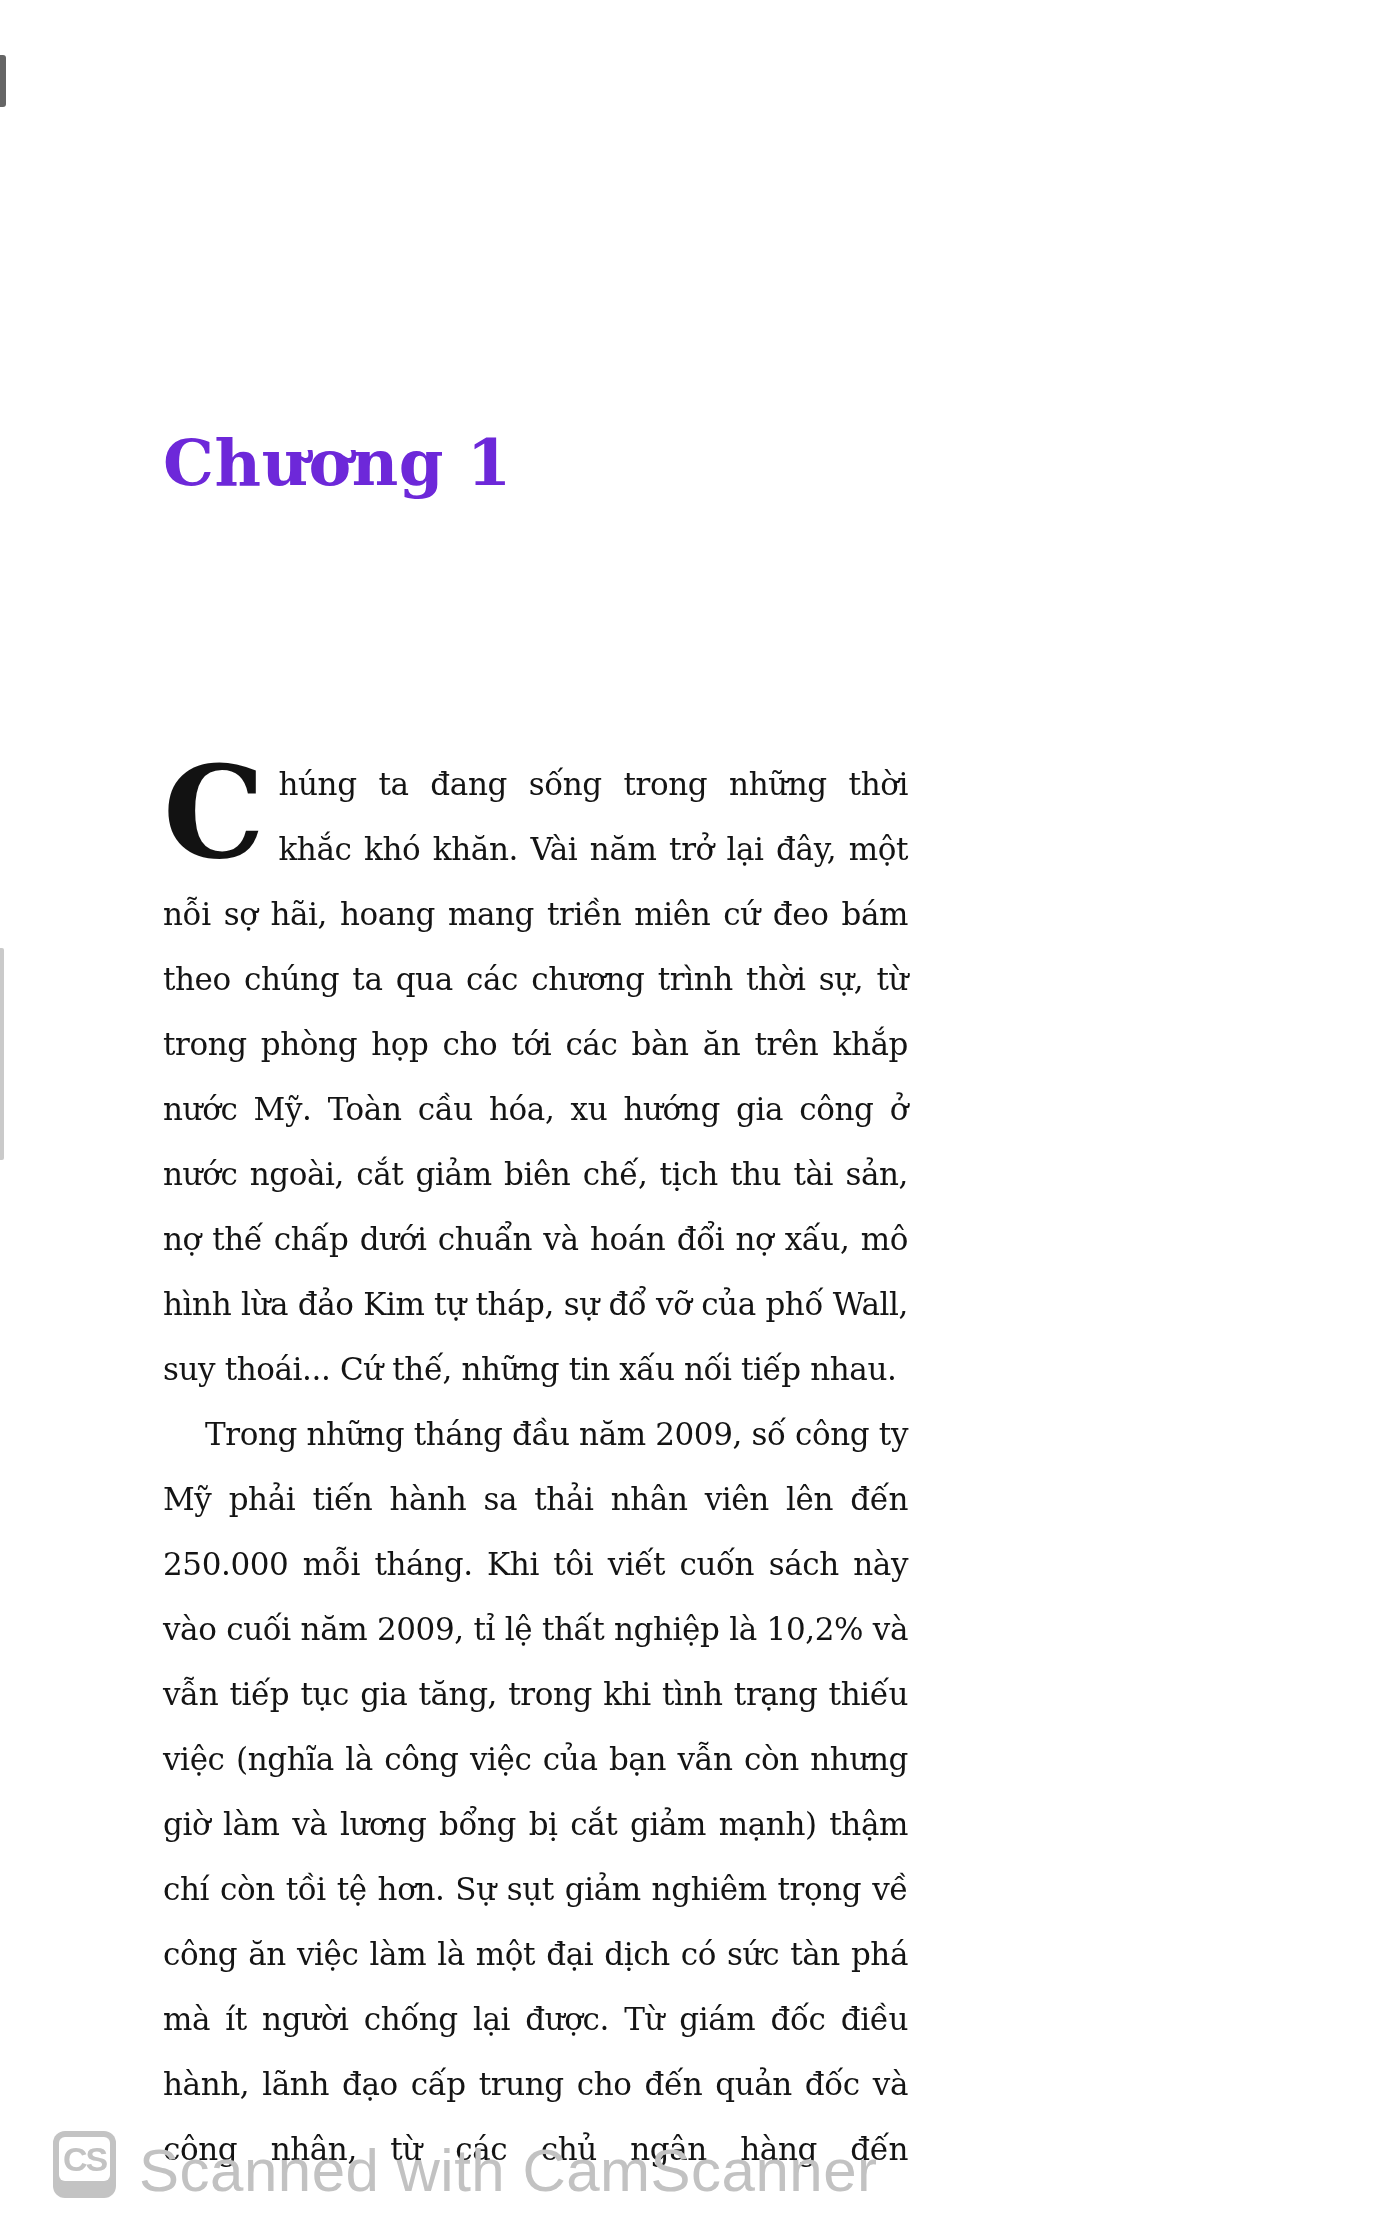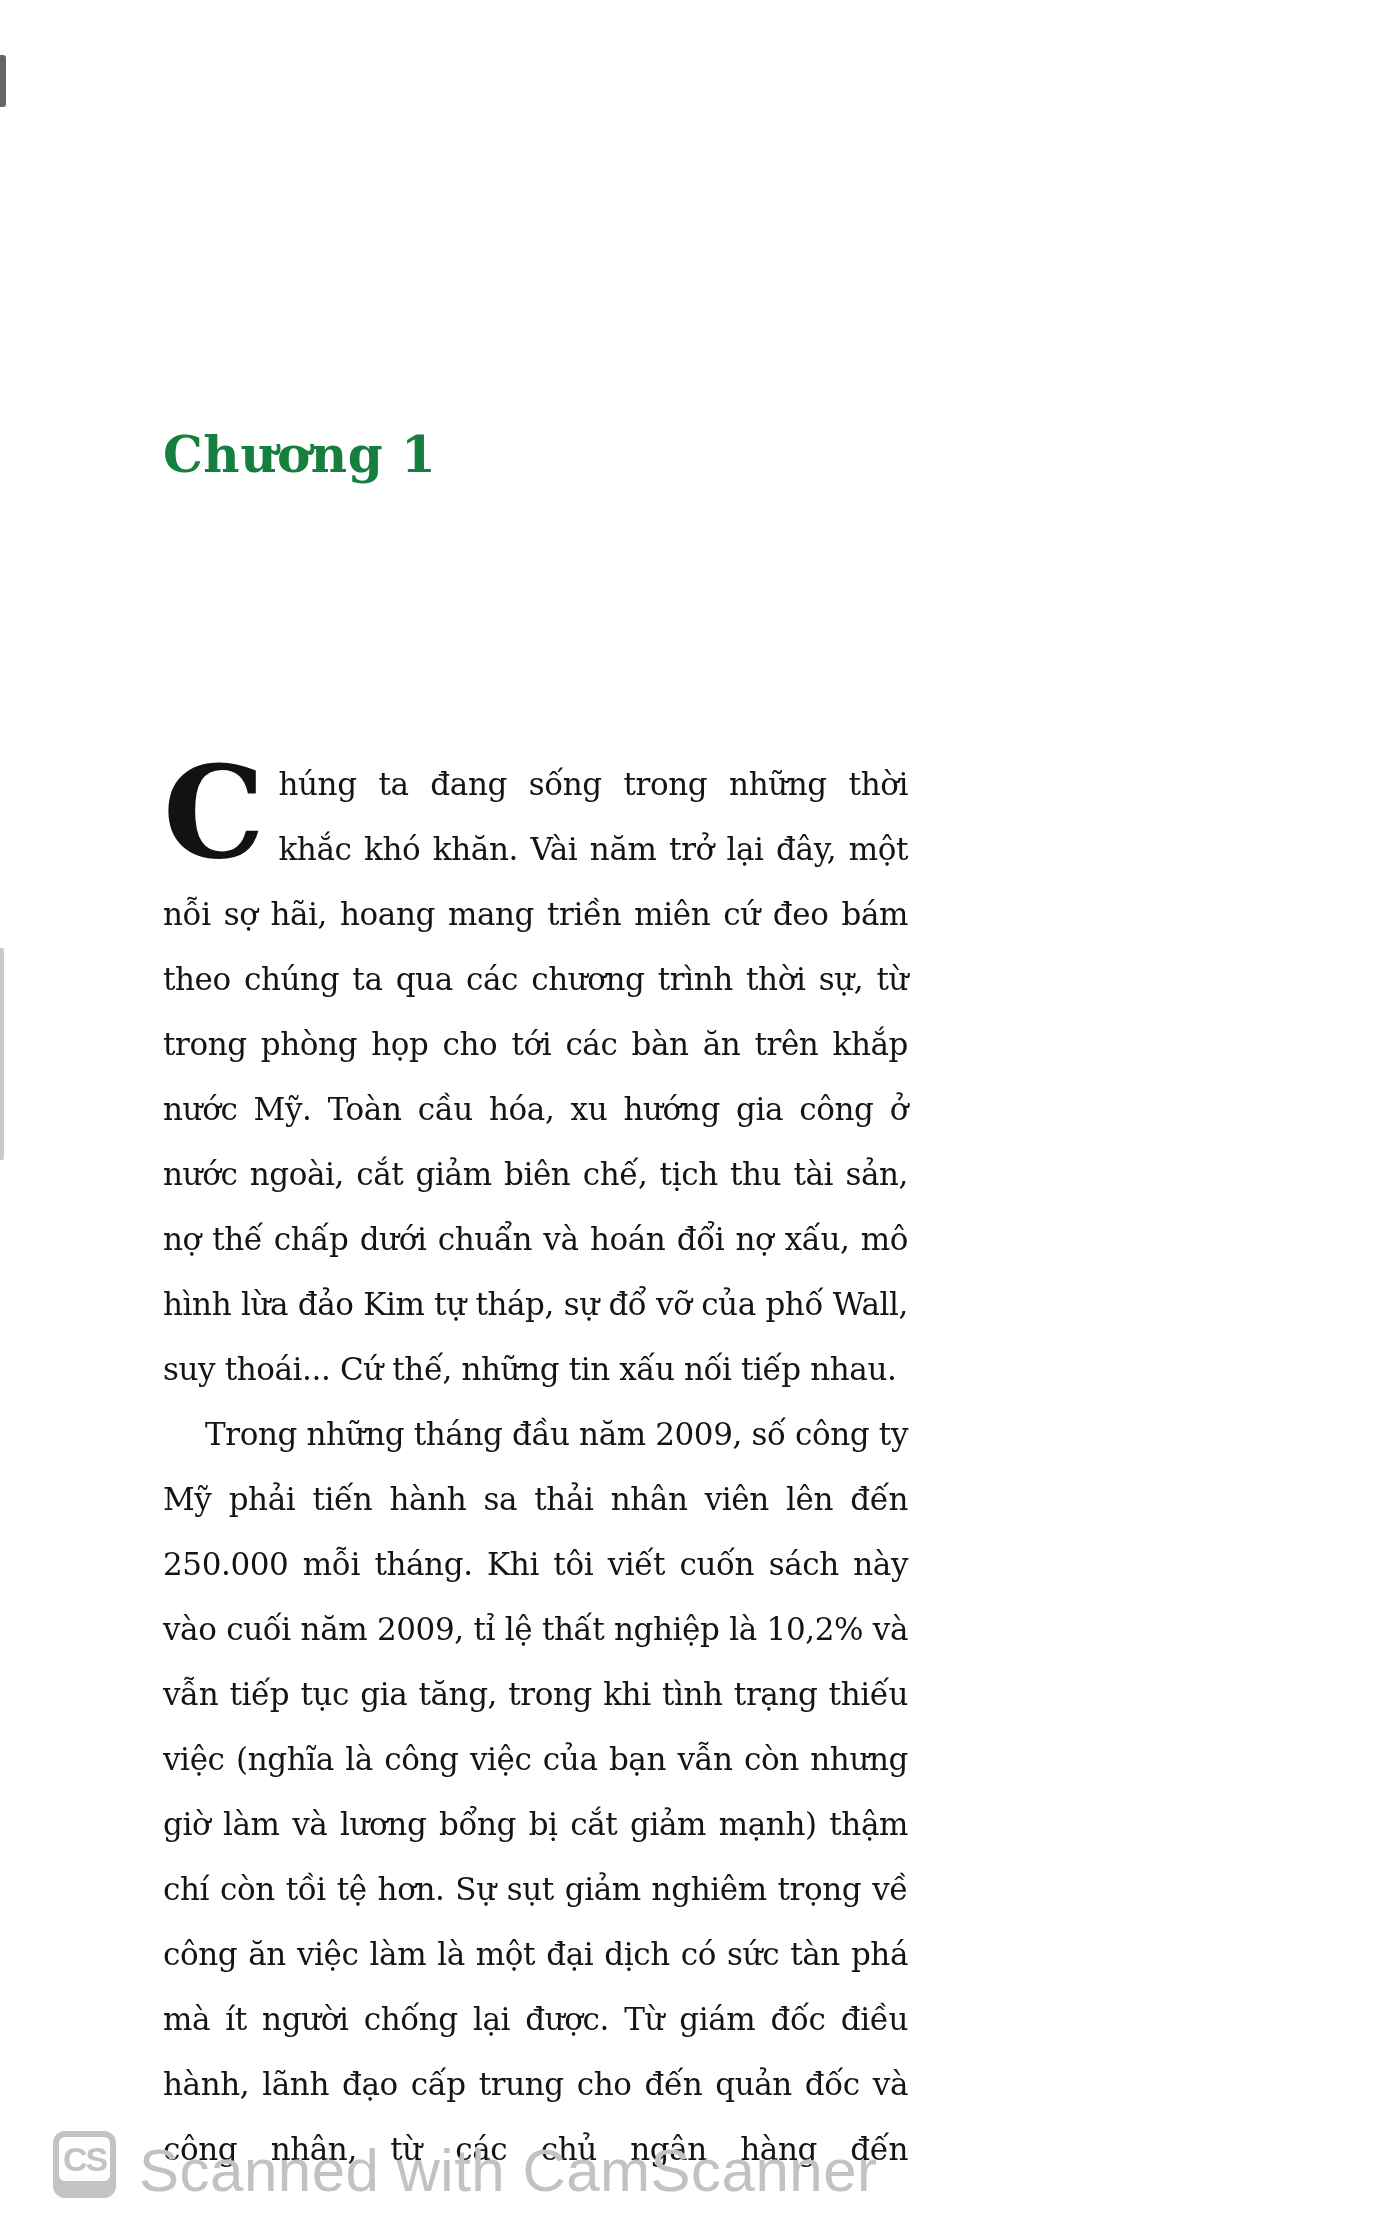--- a/index.html
+++ b/index.html
@@ -28,23 +28,23 @@
     left: 0; top: 948px;
     width: 4px; height: 212px;
     background: #8a8a8a;
     border-radius: 0 2px 2px 0;
     opacity: 0.45;
   }
 
   .chapter-label {
     position: absolute;
     left: 163px; top: 425px;
-    font-size: 50px;
+    font-size: 64px;
     font-weight: 700;
-    color: #15803d;
+    color: #6d28d9;
     letter-spacing: 0.5px;
     font-family: "DejaVu Serif", serif;
   }
 
   .chapter-title {
     position: absolute;
     left: 160px; top: 545px;
     font-size: 56px;
     font-weight: 700;
     font-style: italic;

